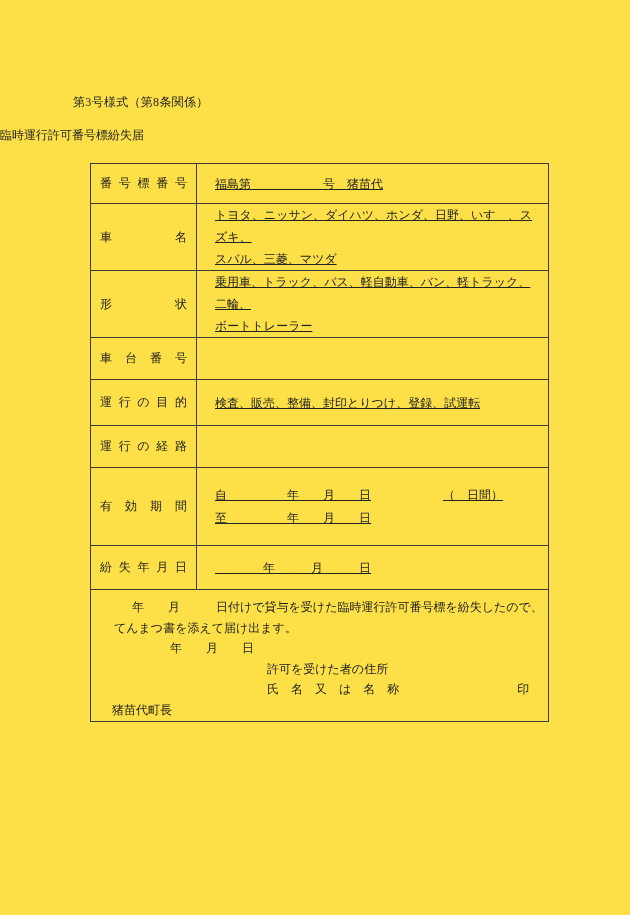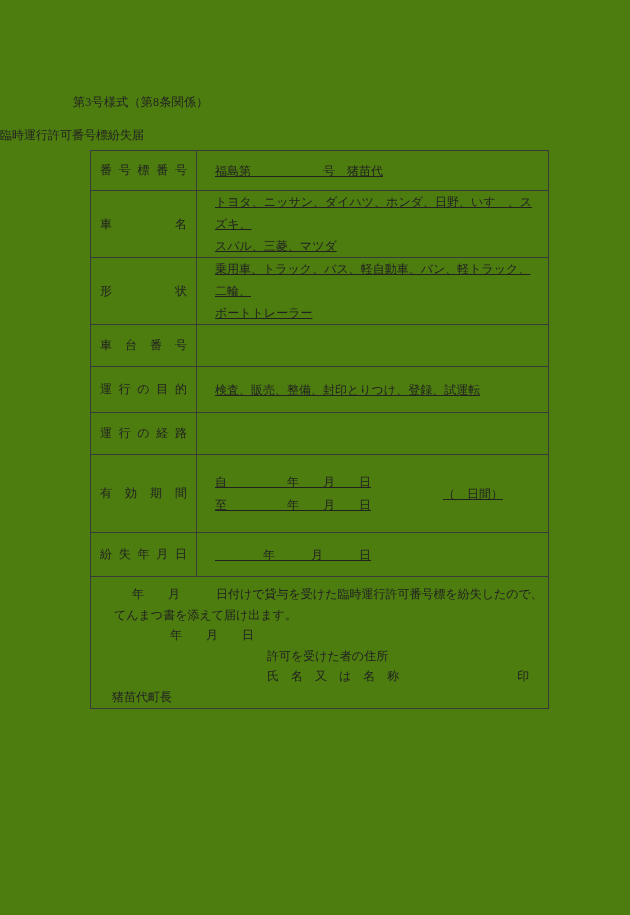--- a/index.html
+++ b/index.html
@@ -1,40 +1,40 @@
 <!DOCTYPE html>
 <html><head>
 <meta charset="utf-8">
 <style>
   html, body { margin: 0; padding: 0; background: #ffffff; }
   .page {
     position: relative;
     width: 630px;
     height: 915px;
-    background: #4d7c0f;
+    background: #fde047;
     font-family: "Liberation Serif", "DejaVu Serif", serif;
     font-size: 12px;
     color: #222222;
   }
   .form-number {
     position: absolute;
     left: 73px;
     top: 94px;
     letter-spacing: 0.3px;
   }
   .doc-title {
     position: absolute;
     left: 0;
     top: 127px;
     width: 100%;
   }
   .form-table {
     position: absolute;
     left: 90px;
-    top: 150px;
+    top: 163px;
     width: 459px;
     border-collapse: collapse;
     table-layout: fixed;
   }
   .form-table td {
     border: 1px solid #3a3a3a;
     font-size: 12px;
     color: #222222;
   }
   col.c1 { width: 106px; }
@@ -54,21 +54,21 @@
   tr.h40  { height: 40px; }
   tr.h67  { height: 67px; }
   tr.h65  { height: 65px; }
   tr.h42  { height: 42px; }
   tr.h46  { height: 46px; }
   tr.h42b { height: 42px; }
   tr.h78  { height: 78px; }
   tr.h44  { height: 44px; }
   tr.h41  { height: 41px; }
   tr.h129 { height: 129px; }
-  .validity { display: flex; align-items: center; }
+  .validity { display: flex; }
   .v-lines  { line-height: 23px; }
   .v-days   { margin-left: 72px; }
   .foot {
     vertical-align: top;
     padding-top: 7px;
     line-height: 20.5px;
   }
   .f1 { padding-left: 40px; font-family: Liberation Serif, serif; }
   .f2 { padding-left: 22px; }
   .f3 { padding-left: 78px; }

